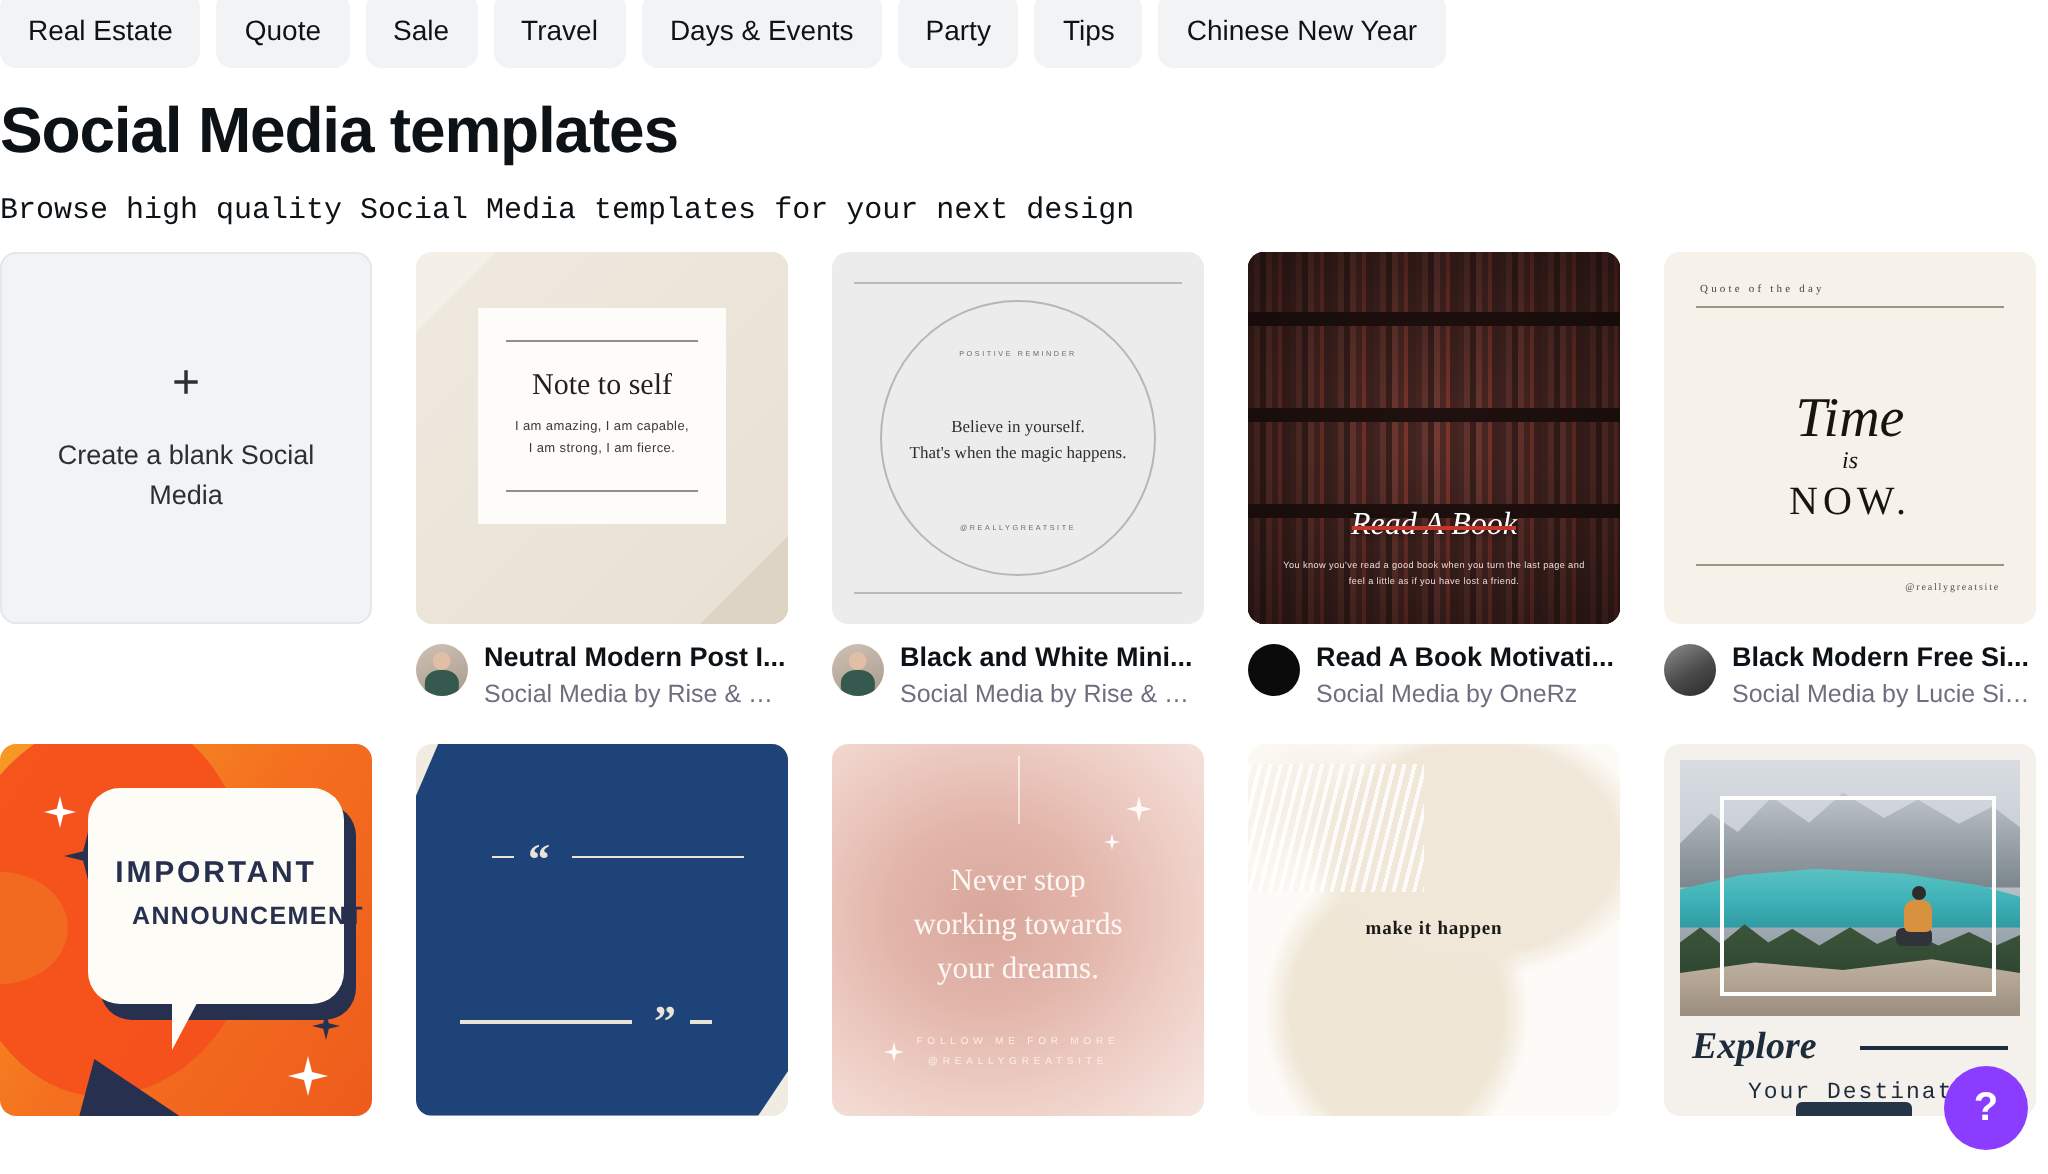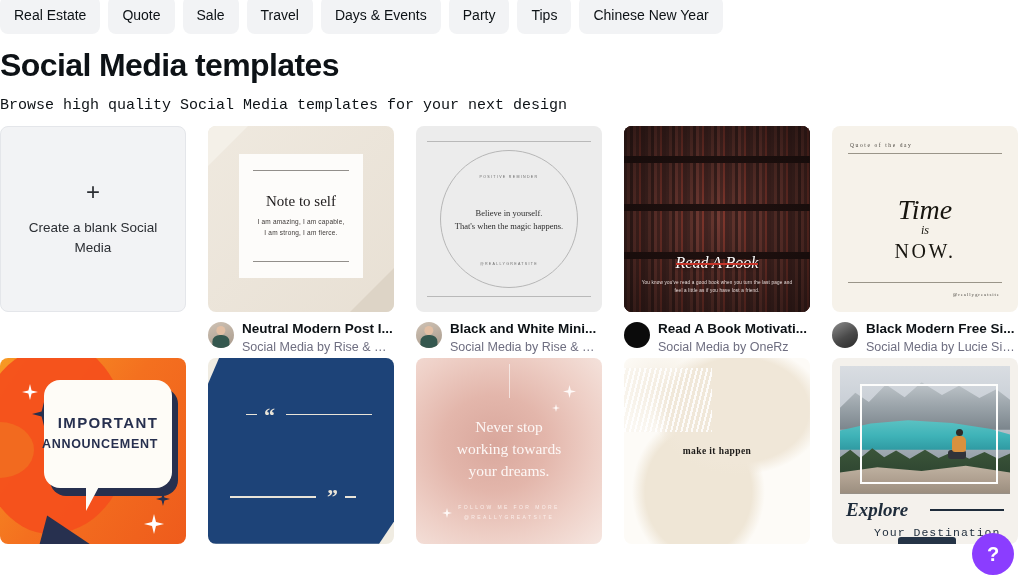--- a/index.html
+++ b/index.html
@@ -69,21 +69,21 @@
   .thumb {
     width: 186px; height: 186px;
     border-radius: 8px;
     overflow: hidden;
     position: relative;
     cursor: pointer;
   }
   .meta {
     display: flex; align-items: flex-start; gap: 8px;
     padding: 8px 0 0 0;
-    height: 46px;
+    height: 60px;
   }
   .avatar {
     width: 26px; height: 26px; min-width: 26px;
     border-radius: 50%;
     overflow: hidden;
     margin-top: 2px;
     position: relative;
   }
   .meta-text { overflow: hidden; min-width: 0; }
   .m-title {
@@ -109,21 +109,21 @@
   .plus-icon { font-size: 24px; color: #2b2e33; line-height: 1; font-weight: 300; }
   .blank-label { font-size: 13.5px; color: #2b2e33; line-height: 1.45; padding: 0 26px; }
 
   
   .t-note { background: linear-gradient(135deg,#efe9df 0%,#e8e0d4 100%); }
   .t-note .corner-tl { position:absolute; top:0; left:0; width:0; height:0;
       border-top:40px solid #f4f0e8; border-right:40px solid transparent; }
   .t-note .corner-br { position:absolute; bottom:0; right:0; width:0; height:0;
       border-bottom:44px solid #ddd4c6; border-left:44px solid transparent; }
   .note-inner {
-    position: absolute; left: 31px; top: 28px; width: 124px; height: 124px;
+    position: absolute; left: 31px; top: 28px; width: 124px; height: 108px;
     background: #fdfcfa;
     display: flex; flex-direction: column; align-items: center; justify-content: center;
   }
   .note-rule { width: 96px; height: 1px; background: #3a3530; opacity:.55; }
   .note-rule.top { position:absolute; top: 16px; }
   .note-rule.bot { position:absolute; bottom: 16px; }
   .note-h { font-family: "Liberation Serif", serif; font-size: 15px; color:#232021; margin-bottom: 7px; }
   .note-p { font-size: 6.5px; color:#3d3836; text-align:center; line-height:1.65; letter-spacing:.2px; }
 
   
@@ -184,21 +184,21 @@
       background:#f4501c; border-radius: 56% 44% 52% 48% / 48% 52% 48% 52%; opacity:.95; }
   .ann-blob2 { position:absolute; left:-34px; top:64px; width:68px; height:56px;
       background:#f26a1f; border-radius:50%; }
   .ann-bubble { position:absolute; left:44px; top:22px; width:128px; height:108px;
       background:#fefcf7; border-radius:16px;
       box-shadow: 6px 8px 0 #27304f; }
   .ann-tail { position:absolute; left:86px; top:123px; width:0; height:0;
       border-left:16px solid #fefcf7; border-bottom:30px solid transparent; }
   .ann-t1 { position:absolute; left:44px; top:56px; width:128px; text-align:center;
       font-size:15px; font-weight:bold; letter-spacing:1.4px; color:#27304f; }
-  .ann-t2 { position:absolute; left:36px; top:79px; width:128px; text-align:center;
+  .ann-t2 { position:absolute; left:60px; top:79px; width:128px; text-align:center;
       font-size:12.5px; font-weight:bold; letter-spacing:.7px; color:#27304f; }
   .ann-mega { position:absolute; left:36px; bottom:-14px; width:62px; height:46px;
       background:#27304f; clip-path: polygon(0 100%, 18% 8%, 100% 82%, 60% 100%); }
   .spark { position:absolute; color:#27304f; }
   .spark svg { display:block; }
 
   
   .t-quote { background:#f0ece2; }
   .q-navy { position:absolute; inset:0; background:#1d4378;
       clip-path: polygon(6% 0, 100% 0, 100% 88%, 92% 100%, 0 100%, 0 14%); }

